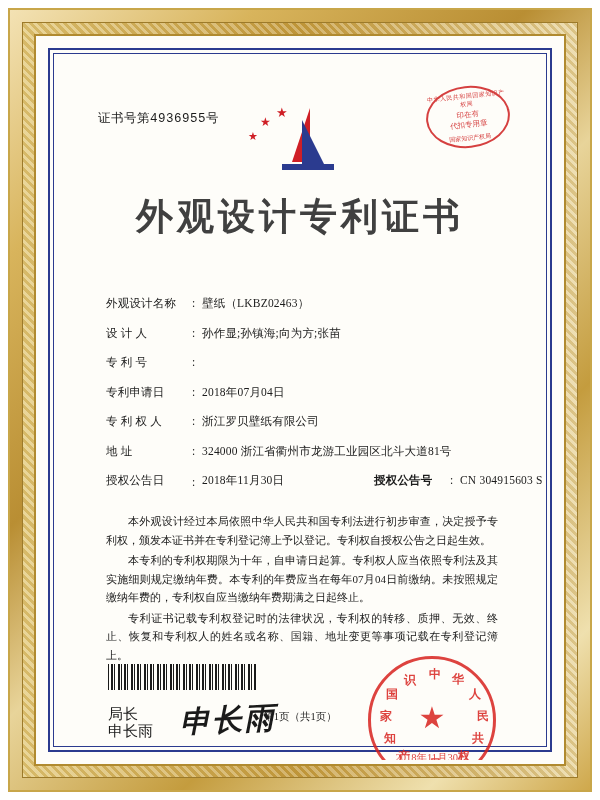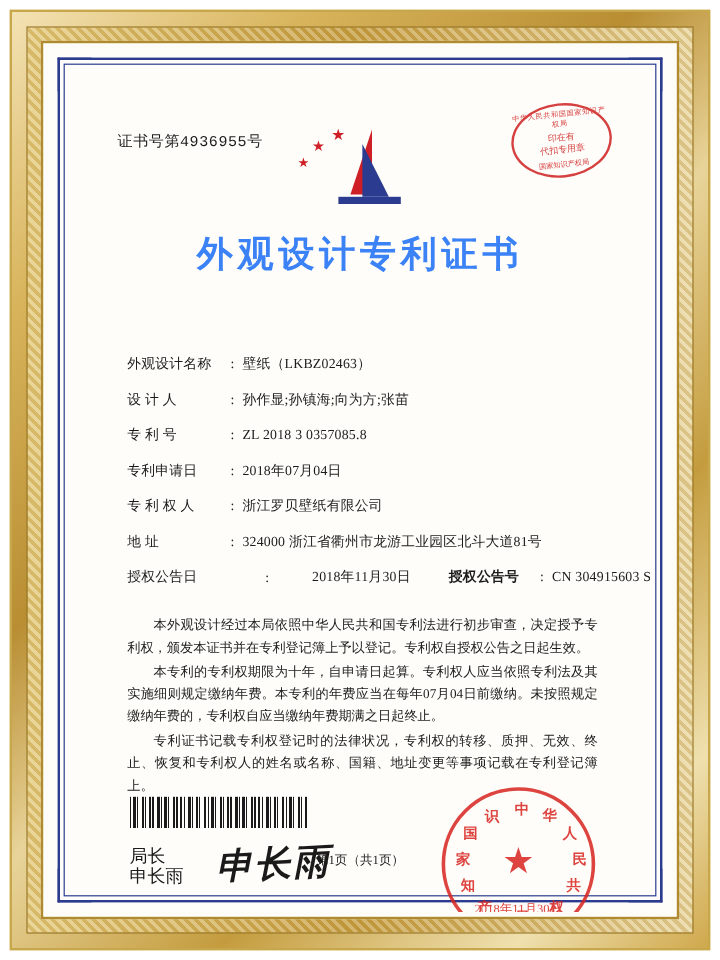--- a/index.html
+++ b/index.html
@@ -176,24 +176,24 @@
     height: 6px;
     background: #2b3b8f;
   }
 
   
   .title {
     position: absolute;
     left: 0; right: 0;
     top: 132px;
     text-align: center;
-    font-size: 30px;
+    font-size: 37px;
     font-weight: bold;
     letter-spacing: 4px;
-    color: #3b82f6;
+    color: #404040;
     font-family: "DejaVu Serif", "Liberation Serif", serif;
   }
 
   
   .fields {
     position: absolute;
     left: 46px;
     right: 40px;
     top: 196px;
     font-size: 11.5px;
@@ -216,21 +216,21 @@
     flex: 0 0 10px;
   }
   .field-value {
     flex: 1 1 auto;
     letter-spacing: 0.2px;
   }
   .two-col {
     display: flex;
     align-items: baseline;
   }
-  .two-col .col-a { flex: 0 0 268px; display: flex; align-items: flex-end; gap: 29px; }
+  .two-col .col-a { flex: 0 0 268px; display: flex; align-items: flex-end; }
   .two-col .col-b { flex: 1 1 auto; display: flex; align-items: baseline; }
   .two-col .col-b .field-label { width: 76px; flex: 0 0 76px; font-weight: bold; }
 
   
   .paragraphs {
     position: absolute;
     left: 46px;
     right: 42px;
     top: 452px;
     font-size: 11px;
@@ -383,21 +383,20 @@
 
         <div class="field-row">
           <span class="field-label">设 计 人</span>
           <span class="field-colon">:</span>
           <span class="field-value">孙作显;孙镇海;向为方;张苗</span>
         </div>
 
         <div class="field-row">
           <span class="field-label">专 利 号</span>
           <span class="field-colon">:</span>
-          <span class="field-value">ZL 2018 3 0357085.8</span>
         </div>
 
         <div class="field-row">
           <span class="field-label">专利申请日</span>
           <span class="field-colon">:</span>
           <span class="field-value">2018年07月04日</span>
         </div>
 
         <div class="field-row">
           <span class="field-label">专 利 权 人</span>

